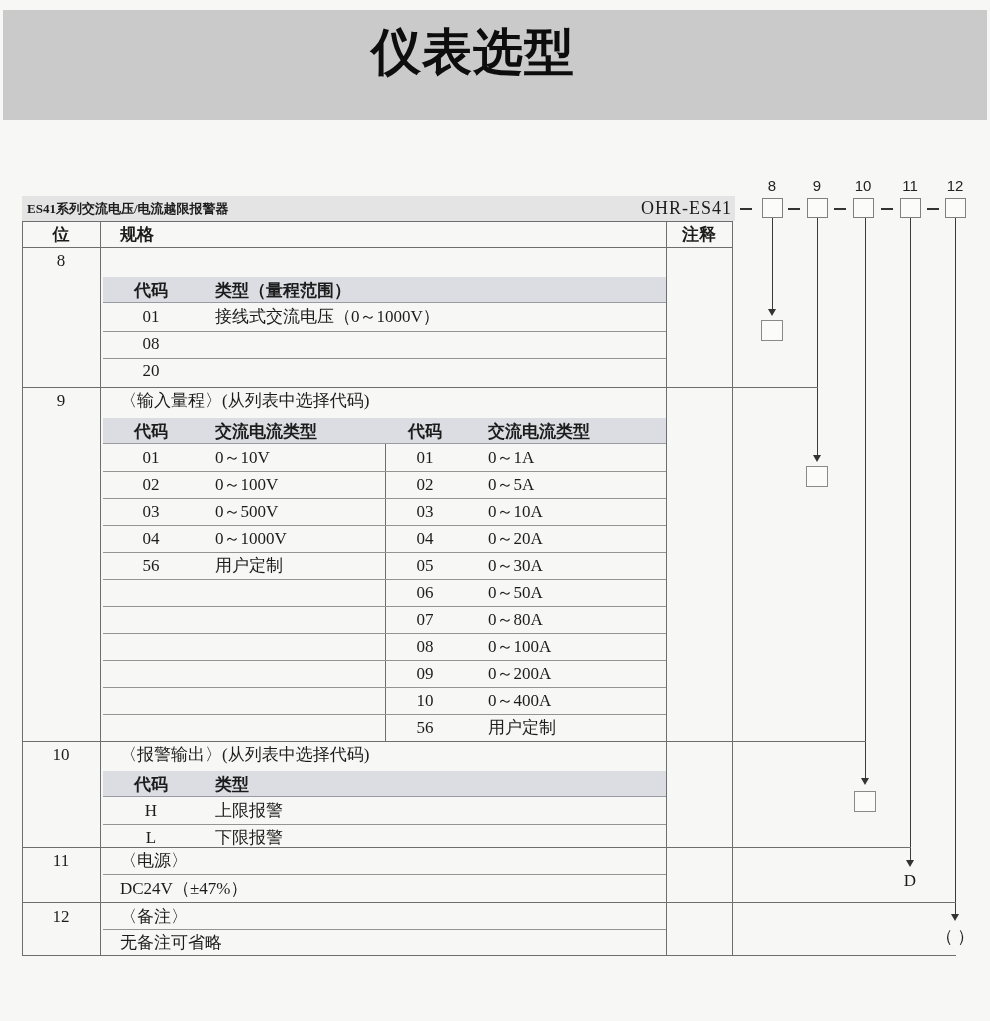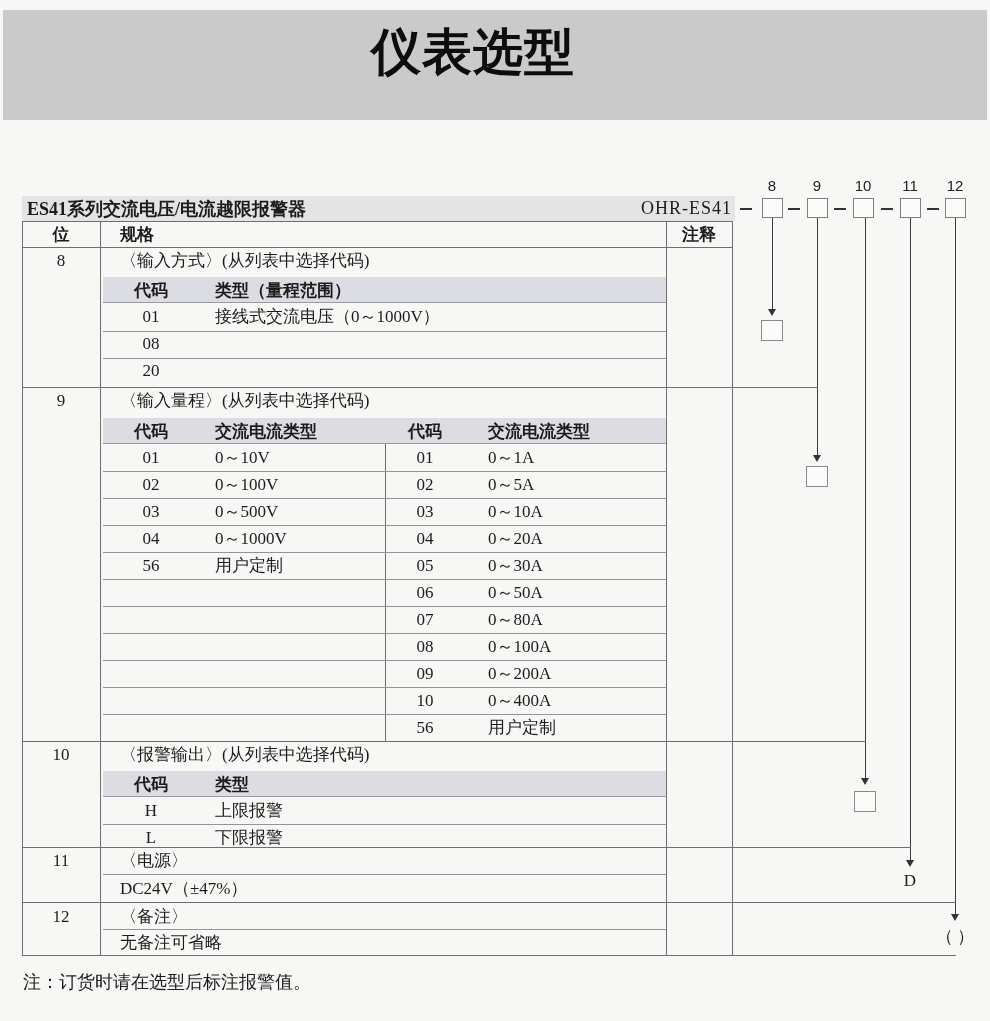--- a/index.html
+++ b/index.html
@@ -9,21 +9,21 @@
   .banner{position:absolute;left:3px;top:10px;width:984px;height:110px;background:#cacaca;}
   .banner-inner{width:940px;text-align:center;}
   .banner-title{font-family:"Liberation Sans","DejaVu Sans",sans-serif;font-weight:bold;
         font-size:50px;line-height:52px;margin-top:16px;letter-spacing:1px;color:#0d0d0d;}
   .banner-subtitle{font-family:"Liberation Sans","DejaVu Sans",sans-serif;font-size:19px;
         line-height:20px;margin-top:4px;color:#1e1e1e;}
   
   .titlebar{position:absolute;left:22px;top:196px;width:713px;height:25px;background:#e4e4e4;
         display:flex;justify-content:space-between;align-items:center;box-sizing:border-box;
         padding:0 3px 0 5px;}
-  .series{font-weight:bold;font-size:18px;}
+  .series{font-weight:bold;font-size:13px;}
   .model{font-size:18px;letter-spacing:1px;}
   
   .txt{position:absolute;font-size:17px;line-height:20px;white-space:nowrap;}
   .bold{font-weight:bold;}
   .center{text-align:center;}
   
   .hl{position:absolute;height:1px;background:#6e6e6e;}
   .hl2{position:absolute;height:1px;background:#949494;}
   .vl{position:absolute;width:1px;background:#6e6e6e;}
   .cl{position:absolute;width:1px;background:#3b3b3b;}
@@ -122,21 +122,20 @@
   <div class="hl2" style="left:103px;top:714px;width:563px"></div>
   <div class="hl2" style="left:103px;top:824px;width:563px"></div>
   <div class="hl2" style="left:103px;top:874px;width:563px"></div>
   <div class="hl2" style="left:103px;top:929px;width:563px"></div>
 
   <div class="txt bold center" style="left:22px;top:225px;width:78px">位</div>
   <div class="txt bold" style="left:120px;top:225px">规格</div>
   <div class="txt bold center" style="left:666px;top:225px;width:66px">注释</div>
 
   <div class="txt center" style="left:22px;top:251px;width:78px">8</div>
-  <div class="txt" style="left:120px;top:251px">〈输入方式〉(从列表中选择代码)</div>
   <div class="graybar" style="top:277px"></div>
   <div class="txt bold center" style="left:111px;top:281px;width:80px">代码</div>
   <div class="txt bold" style="left:215px;top:281px">类型（量程范围）</div>
   <div class="txt center" style="left:111px;top:307px;width:80px">01</div>
   <div class="txt" style="left:215px;top:307px">接线式交流电压（0～1000V）</div>
   <div class="txt center" style="left:111px;top:334px;width:80px">08</div>
   <div class="txt center" style="left:111px;top:361px;width:80px">20</div>
 
   <div class="txt center" style="left:22px;top:391px;width:78px">9</div>
   <div class="txt" style="left:120px;top:391px">〈输入量程〉(从列表中选择代码)</div>
@@ -191,15 +190,14 @@
   <div class="txt" style="left:215px;top:828px">下限报警</div>
 
   <div class="txt center" style="left:22px;top:851px;width:78px">11</div>
   <div class="txt" style="left:120px;top:851px">〈电源〉</div>
   <div class="txt" style="left:120px;top:879px">DC24V（±47%）</div>
 
   <div class="txt center" style="left:22px;top:907px;width:78px">12</div>
   <div class="txt" style="left:120px;top:907px">〈备注〉</div>
   <div class="txt" style="left:120px;top:933px">无备注可省略</div>
 
-  <div class="fn" style="left:23px;top:970px">注：订货时请在选型后标注报警值。</div>
 
 </div>
 
 </body></html>

